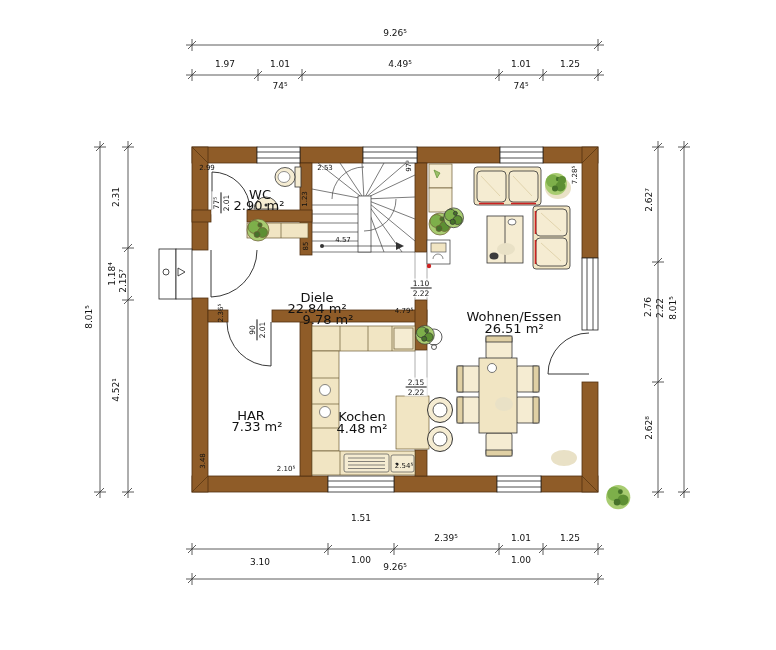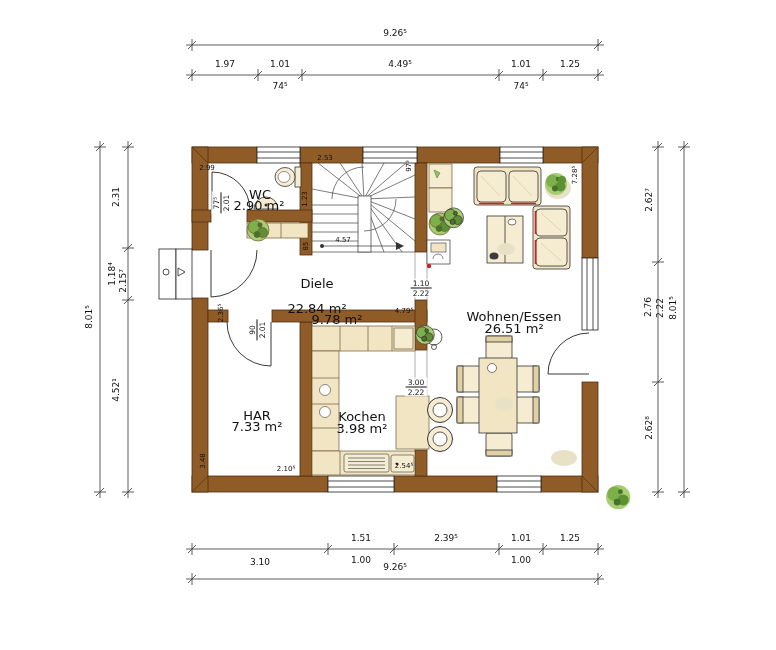--- a/index.html
+++ b/index.html
@@ -343,21 +343,21 @@
   <span class="lbl" style="left:395px;top:33px">9.26⁵</span>
   <span class="lbl" style="left:225px;top:64px">1.97</span>
   <span class="lbl" style="left:280px;top:64px">1.01</span>
   <span class="lbl" style="left:400px;top:64px">4.49⁵</span>
   <span class="lbl" style="left:521px;top:64px">1.01</span>
   <span class="lbl" style="left:570px;top:64px">1.25</span>
   <span class="lbl" style="left:280px;top:86px">74⁵</span>
   <span class="lbl" style="left:521px;top:86px">74⁵</span>
 
   <span class="lbl" style="left:260px;top:562px">3.10</span>
-  <span class="lbl" style="left:361px;top:538px">1.51</span>
+  <span class="lbl" style="left:361px;top:518px">1.51</span>
   <span class="lbl" style="left:446px;top:538px">2.39⁵</span>
   <span class="lbl" style="left:521px;top:538px">1.01</span>
   <span class="lbl" style="left:570px;top:538px">1.25</span>
   <span class="lbl" style="left:361px;top:560px">1.00</span>
   <span class="lbl" style="left:521px;top:560px">1.00</span>
   <span class="lbl" style="left:395px;top:567px">9.26⁵</span>
 
   <span class="lbl v" style="left:89px;top:317px">8.01⁵</span>
   <span class="lbl v" style="left:116px;top:197px">2.31</span>
   <span class="lbl v" style="left:112px;top:274px">1.18⁴</span>
@@ -365,49 +365,49 @@
   <span class="lbl v" style="left:116px;top:390px">4.52¹</span>
 
   <span class="lbl v" style="left:649px;top:200px">2.62⁷</span>
   <span class="lbl v" style="left:648px;top:307px">2.76</span>
   <span class="lbl v" style="left:660px;top:308px">2.22</span>
   <span class="lbl v" style="left:673px;top:308px">8.01⁵</span>
   <span class="lbl v" style="left:649px;top:428px">2.62⁸</span>
 
   <span class="lbl room" style="left:260px;top:178px">WC</span>
   <span class="lbl room" style="left:259px;top:189px">2.90 m²</span>
-  <span class="lbl room" style="left:317px;top:267px">Diele</span>
+  <span class="lbl room" style="left:317px;top:281px">Diele</span>
   <span class="lbl room" style="left:317px;top:292px">22.84 m²</span>
-  <span class="lbl room" style="left:337px;top:303px">9.78 m²</span>
+  <span class="lbl room" style="left:328px;top:303px">9.78 m²</span>
   <span class="lbl room" style="left:514px;top:300px">Wohnen/Essen</span>
   <span class="lbl room" style="left:514px;top:312px">26.51 m²</span>
-  <span class="lbl room" style="left:257px;top:399px">HAR</span>
+  <span class="lbl room" style="left:251px;top:399px">HAR</span>
   <span class="lbl room" style="left:257px;top:410px">7.33 m²</span>
   <span class="lbl room" style="left:362px;top:400px">Kochen</span>
-  <span class="lbl room" style="left:362px;top:412px">3.98 m²</span>
+  <span class="lbl room" style="left:362px;top:412px">4.48 m²</span>
 
   <span class="lbl tiny" style="left:207px;top:168px">2.99</span>
   <span class="lbl tiny v" style="left:305px;top:199px">1.23</span>
   <span class="lbl tiny v" style="left:221px;top:313px">2.36⁵</span>
-  <span class="lbl tiny" style="left:325px;top:158px">2.53</span>
+  <span class="lbl tiny" style="left:325px;top:168px">2.53</span>
   <span class="lbl tiny v" style="left:409px;top:166px">97³</span>
   <span class="lbl tiny" style="left:343px;top:240px">4.57</span>
   <span class="lbl tiny v" style="left:306px;top:246px">85</span>
   <span class="lbl tiny v" style="left:203px;top:461px">3.48</span>
   <span class="lbl tiny" style="left:286px;top:469px">2.10⁵</span>
   <span class="lbl tiny" style="left:404px;top:466px">2.54⁵</span>
   <span class="lbl tiny" style="left:404px;top:311px">4.79⁵</span>
   <span class="lbl tiny v" style="left:575px;top:175px">7.28⁵</span>
 
   <div class="frac" style="left:421px;top:288px">
     <span class="num">1.10</span>
     <span class="den">2.22</span>
   </div>
   <div class="frac" style="left:416px;top:387px">
-    <span class="num">3.00</span>
+    <span class="num">2.15</span>
     <span class="den">2.22</span>
   </div>
   <div class="frac v" style="left:257px;top:330px">
     <span class="num">90</span>
     <span class="den">2.01</span>
   </div>
   <div class="frac v" style="left:221px;top:203px">
     <span class="num">77⁵</span>
     <span class="den">2.01</span>
   </div>

